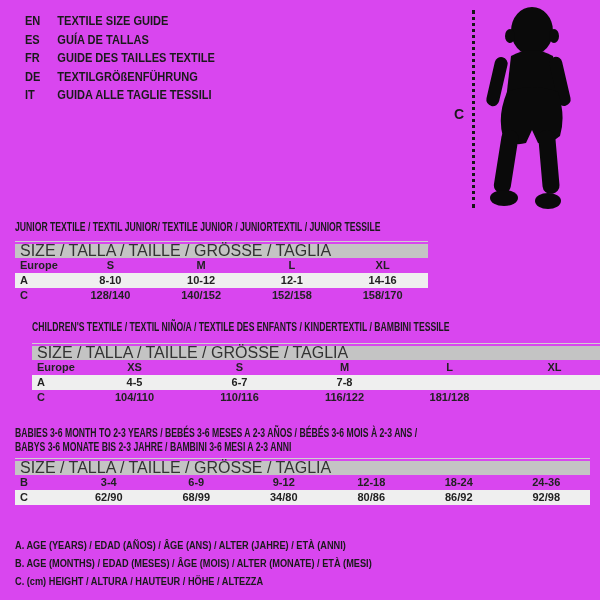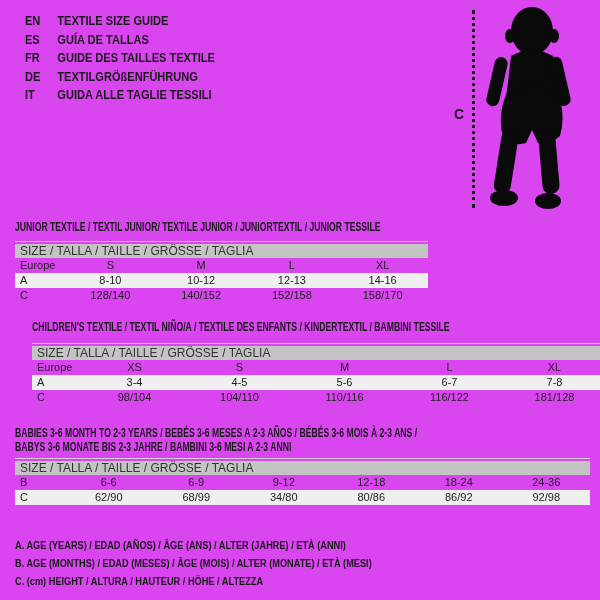--- a/index.html
+++ b/index.html
@@ -26,27 +26,27 @@
   .tbl-title{
     font-weight:bold;font-size:12px;line-height:13px;white-space:nowrap;
     transform:scaleX(0.72);transform-origin:0 0;letter-spacing:0;
   }
   .s1 .tbl-title{margin-bottom:7px;}
   .s2 .tbl-title{margin-bottom:9px;}
   .s3 .tbl-title{line-height:13.5px;margin-bottom:4px;}
   .tbl{border-top:1px solid #cfcfcf;padding-top:2px;}
   .tbl-head{
     background:#c4c4c4;height:14px;line-height:14px;padding-left:5px;
-    font-size:12px;color:#333333;white-space:nowrap;
+    font-size:16px;color:#333333;white-space:nowrap;
   }
   .row{display:grid;height:15px;line-height:15px;font-size:11px;color:#222222;}
   .t1 .row{grid-template-columns:50px repeat(4,1fr);}
   .t2 .row{grid-template-columns:50px repeat(5,1fr);}
   .t3 .row{grid-template-columns:50px repeat(6,1fr);}
-  .cell{text-align:center;}
+  .cell{text-align:center;font-weight:bold;}
   .cell.label{text-align:left;padding-left:5px;}
   .shaded{background:#efefef;}
   
   .footnotes{
     position:absolute;left:15px;top:537px;font-weight:bold;font-size:11.5px;
     line-height:17.8px;white-space:nowrap;transform:scaleX(0.8);transform-origin:0 0;
   }
 </style>
 </head>
 <body>
@@ -102,21 +102,21 @@
         <div class="cell label">Europe</div>
         <div class="cell">S</div>
         <div class="cell">M</div>
         <div class="cell">L</div>
         <div class="cell">XL</div>
       </div>
       <div class="row shaded">
         <div class="cell label">A</div>
         <div class="cell">8-10</div>
         <div class="cell">10-12</div>
-        <div class="cell">12-13</div>
+        <div class="cell">12-1</div>
         <div class="cell">14-16</div>
       </div>
       <div class="row">
         <div class="cell label">C</div>
         <div class="cell">128/140</div>
         <div class="cell">140/152</div>
         <div class="cell">152/158</div>
         <div class="cell">158/170</div>
       </div>
     </div>
@@ -129,47 +129,44 @@
       <div class="row">
         <div class="cell label">Europe</div>
         <div class="cell">XS</div>
         <div class="cell">S</div>
         <div class="cell">M</div>
         <div class="cell">L</div>
         <div class="cell">XL</div>
       </div>
       <div class="row shaded">
         <div class="cell label">A</div>
-        <div class="cell">3-4</div>
         <div class="cell">4-5</div>
-        <div class="cell">5-6</div>
         <div class="cell">6-7</div>
         <div class="cell">7-8</div>
       </div>
       <div class="row">
         <div class="cell label">C</div>
-        <div class="cell">98/104</div>
         <div class="cell">104/110</div>
         <div class="cell">110/116</div>
         <div class="cell">116/122</div>
         <div class="cell">181/128</div>
       </div>
     </div>
   </section>
 
   <section class="tbl-section s3">
     <div class="tbl-title">
       <div>BABIES 3-6 MONTH TO 2-3 YEARS / BEBÉS 3-6 MESES A 2-3 AÑOS / BÉBÉS 3-6 MOIS À 2-3 ANS /</div>
       <div>BABYS 3-6 MONATE BIS 2-3 JAHRE / BAMBINI 3-6 MESI A 2-3 ANNI</div>
     </div>
     <div class="tbl t3">
       <div class="tbl-head">SIZE / TALLA / TAILLE / GRÖSSE / TAGLIA</div>
       <div class="row">
         <div class="cell label">B</div>
-        <div class="cell">6-6</div>
+        <div class="cell">3-4</div>
         <div class="cell">6-9</div>
         <div class="cell">9-12</div>
         <div class="cell">12-18</div>
         <div class="cell">18-24</div>
         <div class="cell">24-36</div>
       </div>
       <div class="row shaded">
         <div class="cell label">C</div>
         <div class="cell">62/90</div>
         <div class="cell">68/99</div>

